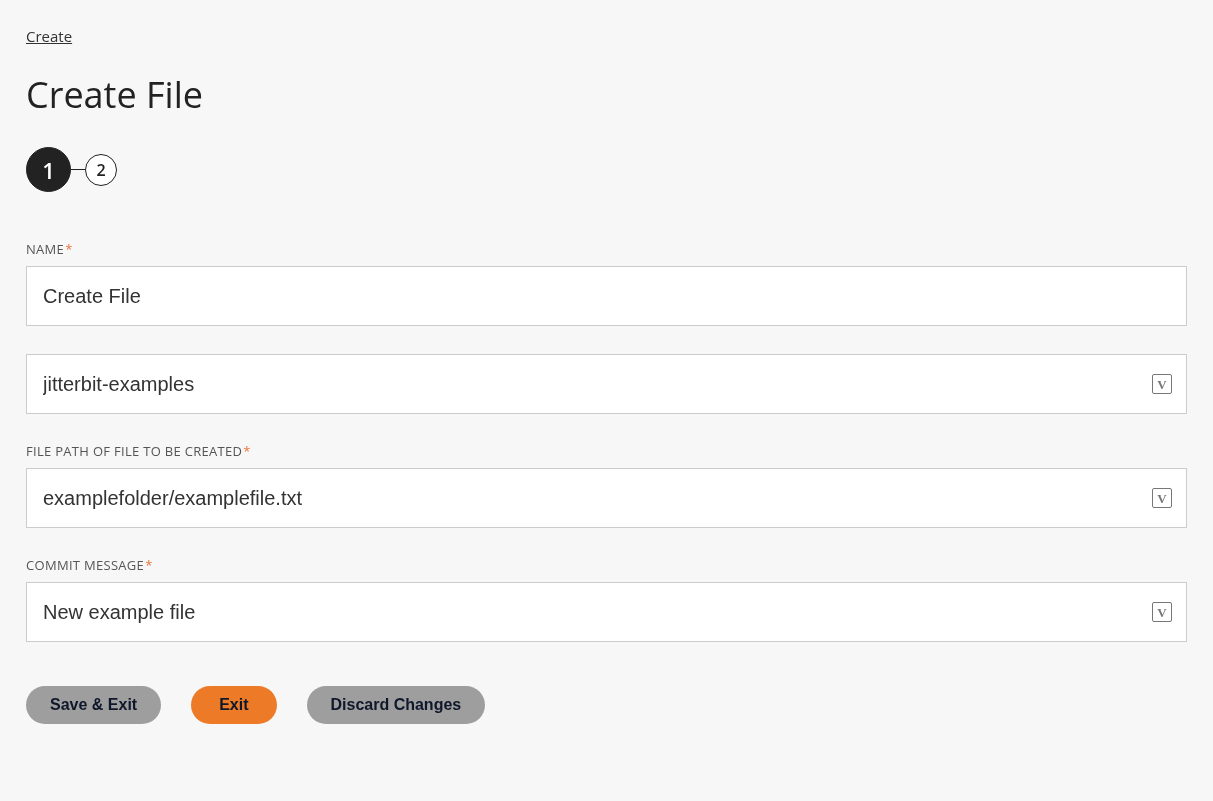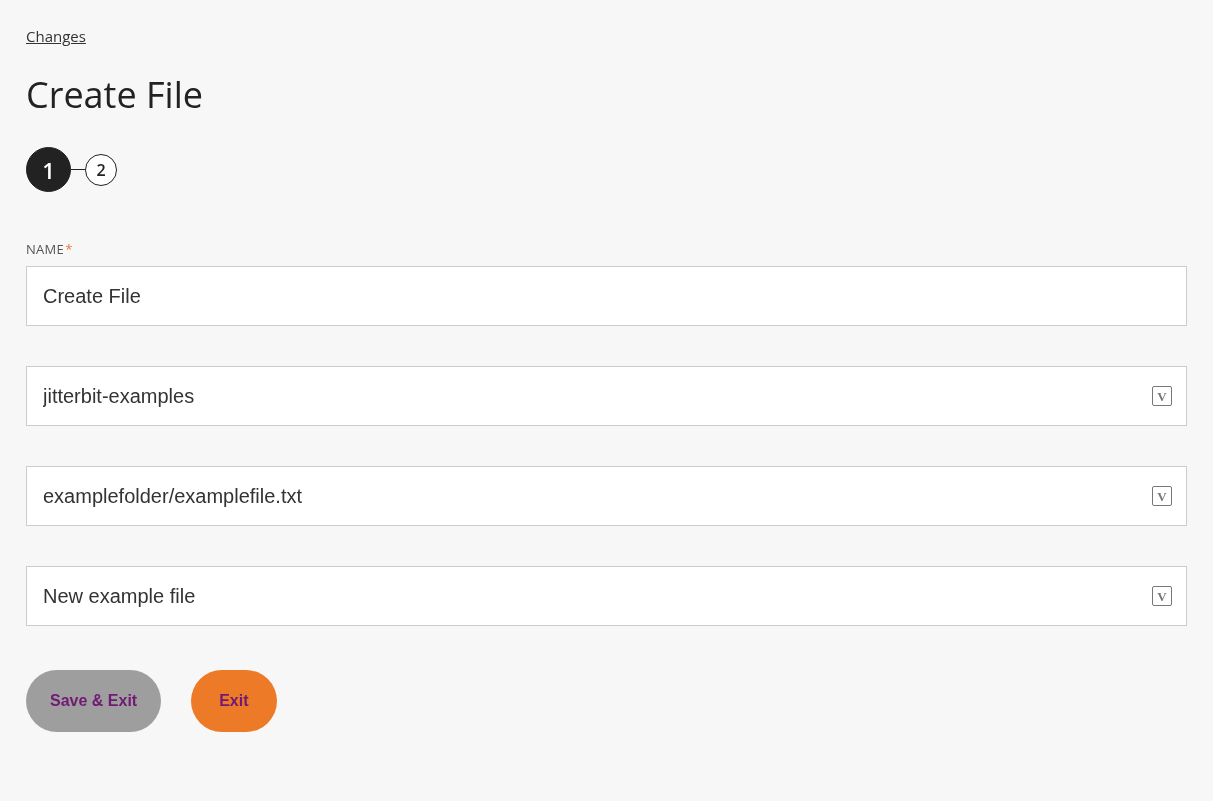--- a/index.html
+++ b/index.html
@@ -52,21 +52,21 @@
       background: #222;
       color: #fff;
       border-color: #222;
     }
     .connector {
       width: 14px;
       height: 1px;
       background: #222;
     }
     .field-block {
-      margin-bottom: 40px;
+      margin-bottom: 28px;
     }
     .field-label {
       font-size: 13px;
       letter-spacing: 0.3px;
       color: #555;
       margin-bottom: 8px;
     }
     .req {
       color: #e9763d;
       margin-left: 1px;
@@ -106,35 +106,35 @@
       line-height: 1;
     }
     .actions {
       display: flex;
       gap: 30px;
       margin-top: 44px;
     }
     .btn {
       border: none;
       border-radius: 999px;
-      padding: 22px 24px;
+      padding: 10px 24px;
       font-size: 16px;
       font-weight: 600;
-      color: #701a75;
+      color: #0f172a;
       cursor: pointer;
     }
     .btn.gray { background: #9e9e9e; }
     .btn.orange { background: #ec7a27; padding-left: 28px; padding-right: 28px;}
   </style>
 </head>
 <body>
 
 
 
-<a class="breadcrumb">Changes</a>
+<a class="breadcrumb">Create</a>
 
 <h1 class="page-title">Create File</h1>
 
 <div class="stepper">
   <div class="step active">1</div>
   <div class="connector"></div>
   <div class="step small">2</div>
 </div>
 
 <div class="field-block">
@@ -147,32 +147,39 @@
 </div>
 
 <div class="field-block">
   <div class="input-wrap">
     <input type="text" value="jitterbit-examples" style="">
     <span class="var-icon">V</span>
   </div>
 </div>
 
 <div class="field-block">
+  <div class="field-label">
+    <span>FILE PATH OF FILE TO BE CREATED</span><span class="req">*</span>
+  </div>
   <div class="input-wrap">
     <input type="text" value="examplefolder/examplefile.txt" style="">
     <span class="var-icon">V</span>
   </div>
 </div>
 
 <div class="field-block">
+  <div class="field-label">
+    <span>COMMIT MESSAGE</span><span class="req">*</span>
+  </div>
   <div class="input-wrap">
     <input type="text" value="New example file" style="">
     <span class="var-icon">V</span>
   </div>
 </div>
 
 <div class="actions">
   <button class="btn gray">Save &amp; Exit</button>
   <button class="btn orange">Exit</button>
+  <button class="btn gray">Discard Changes</button>
 </div>
 
 
 
 
 </body></html>

